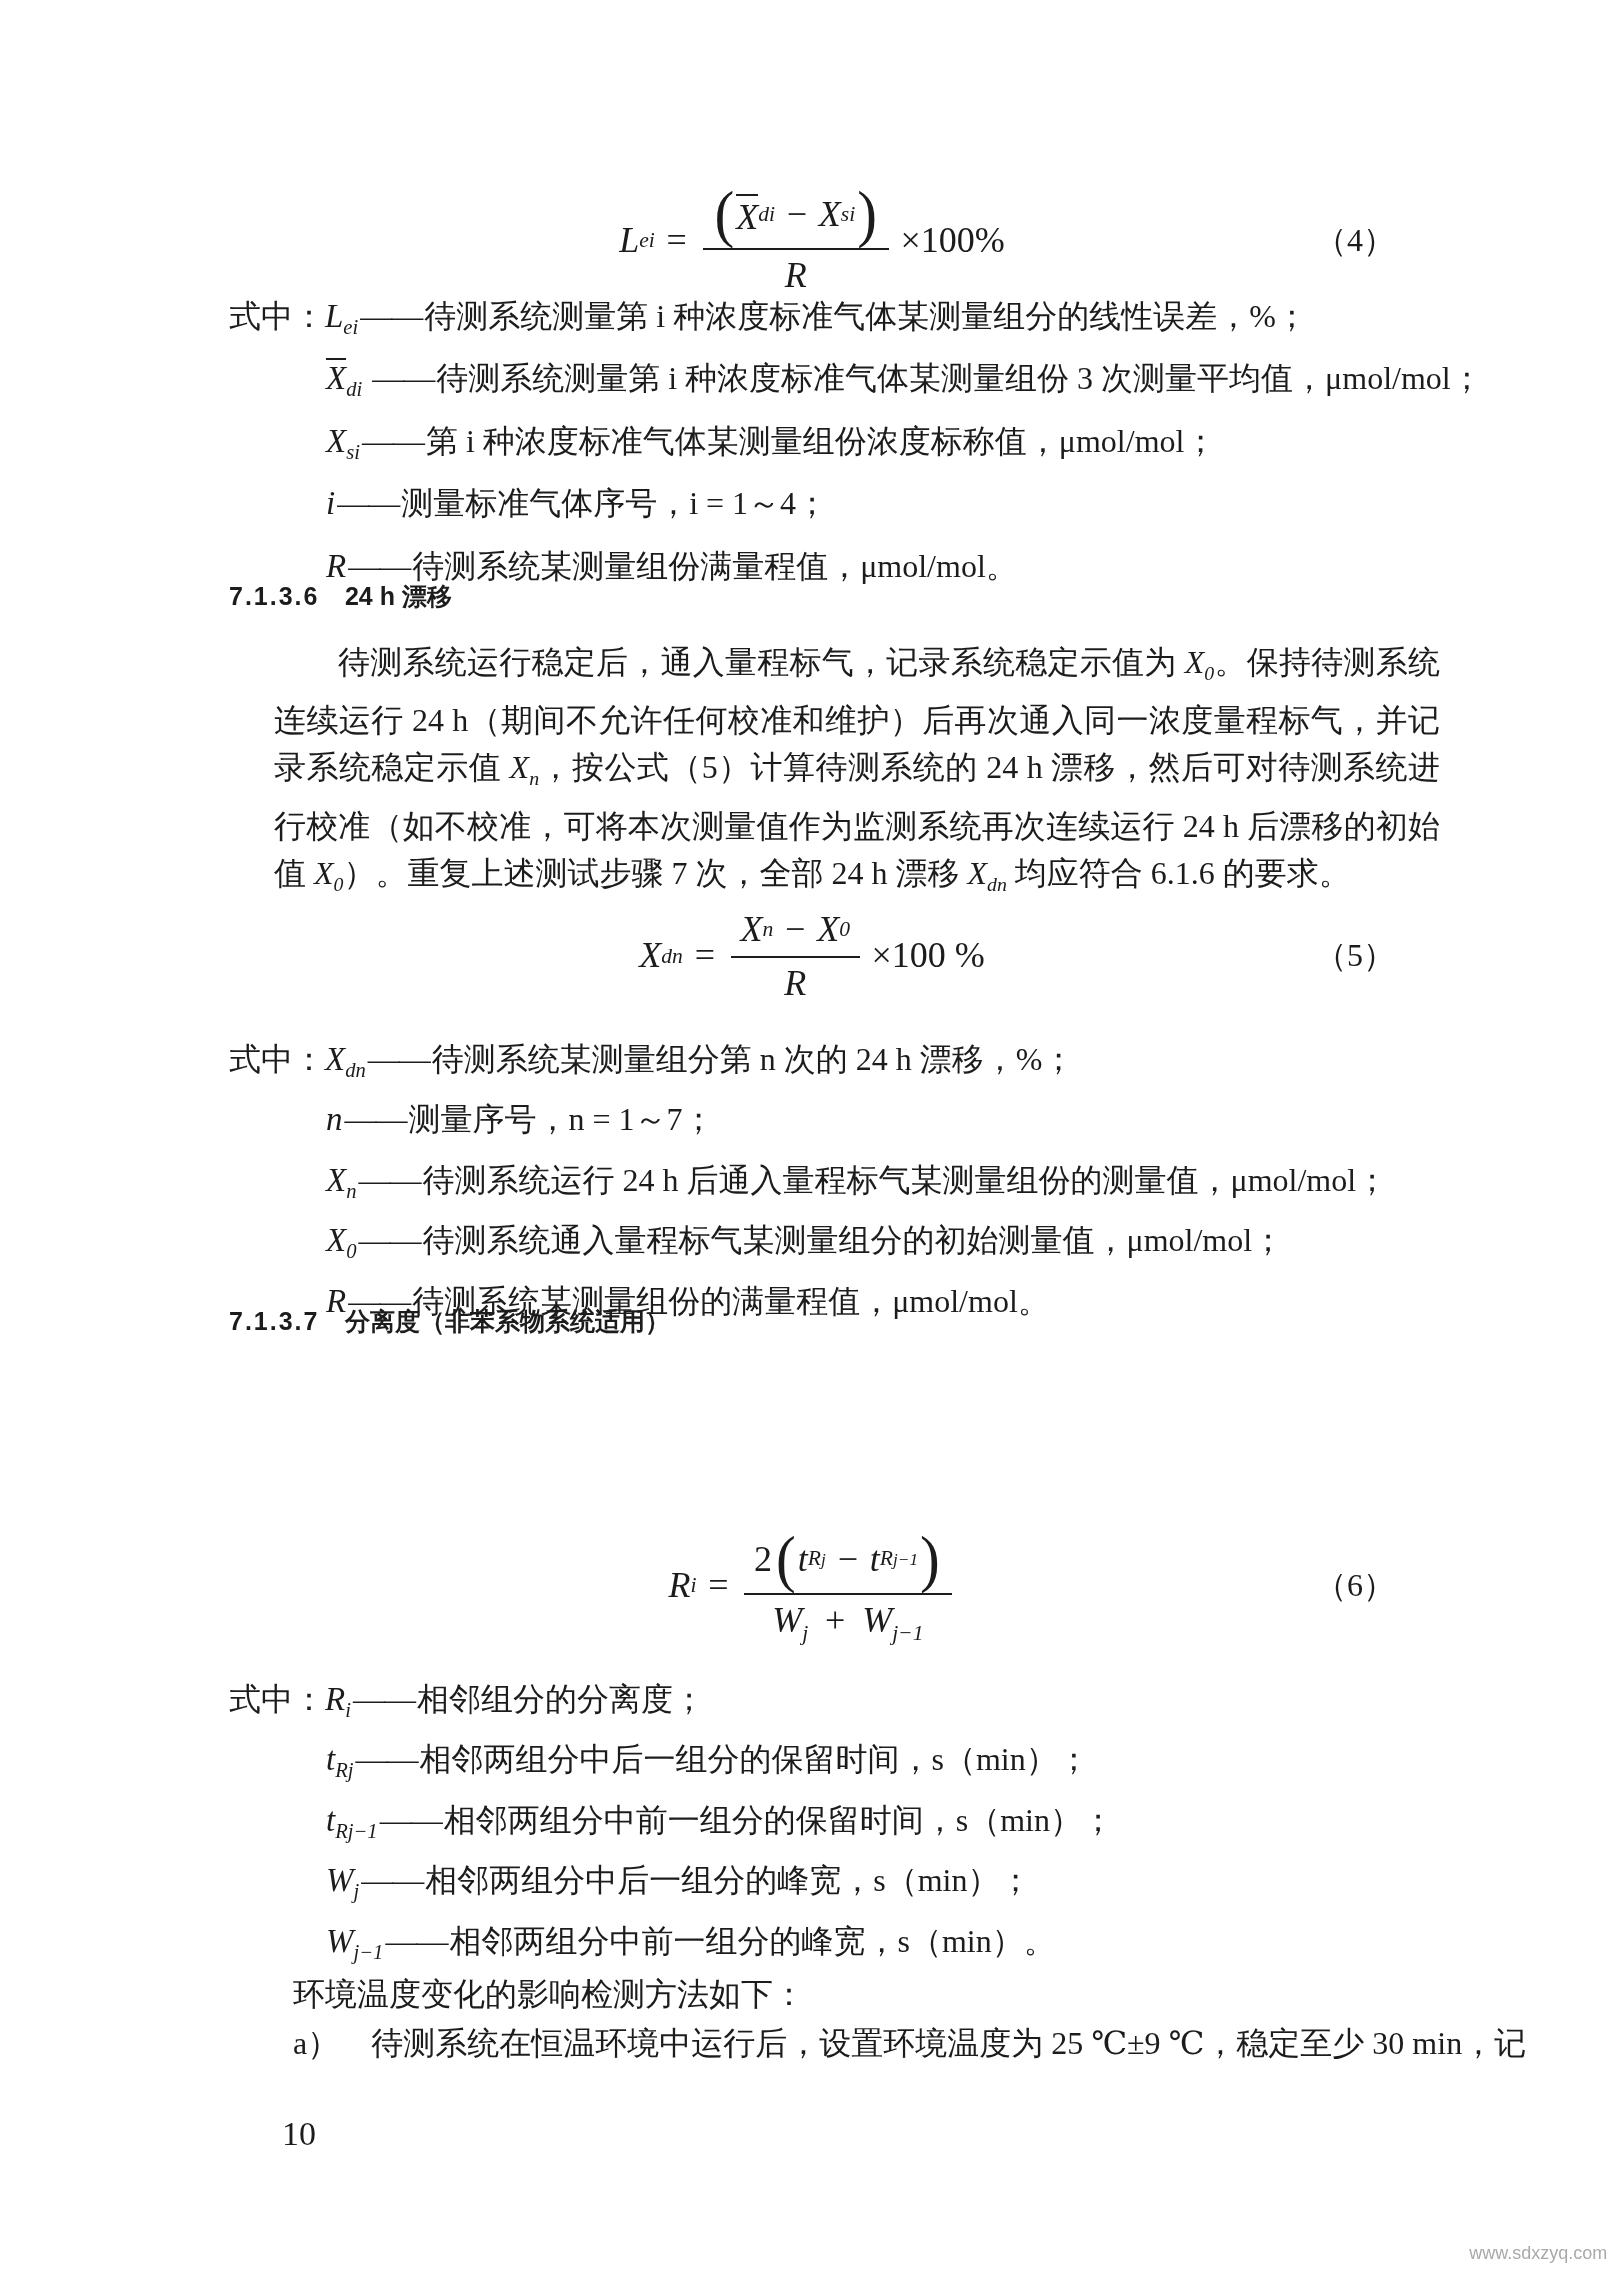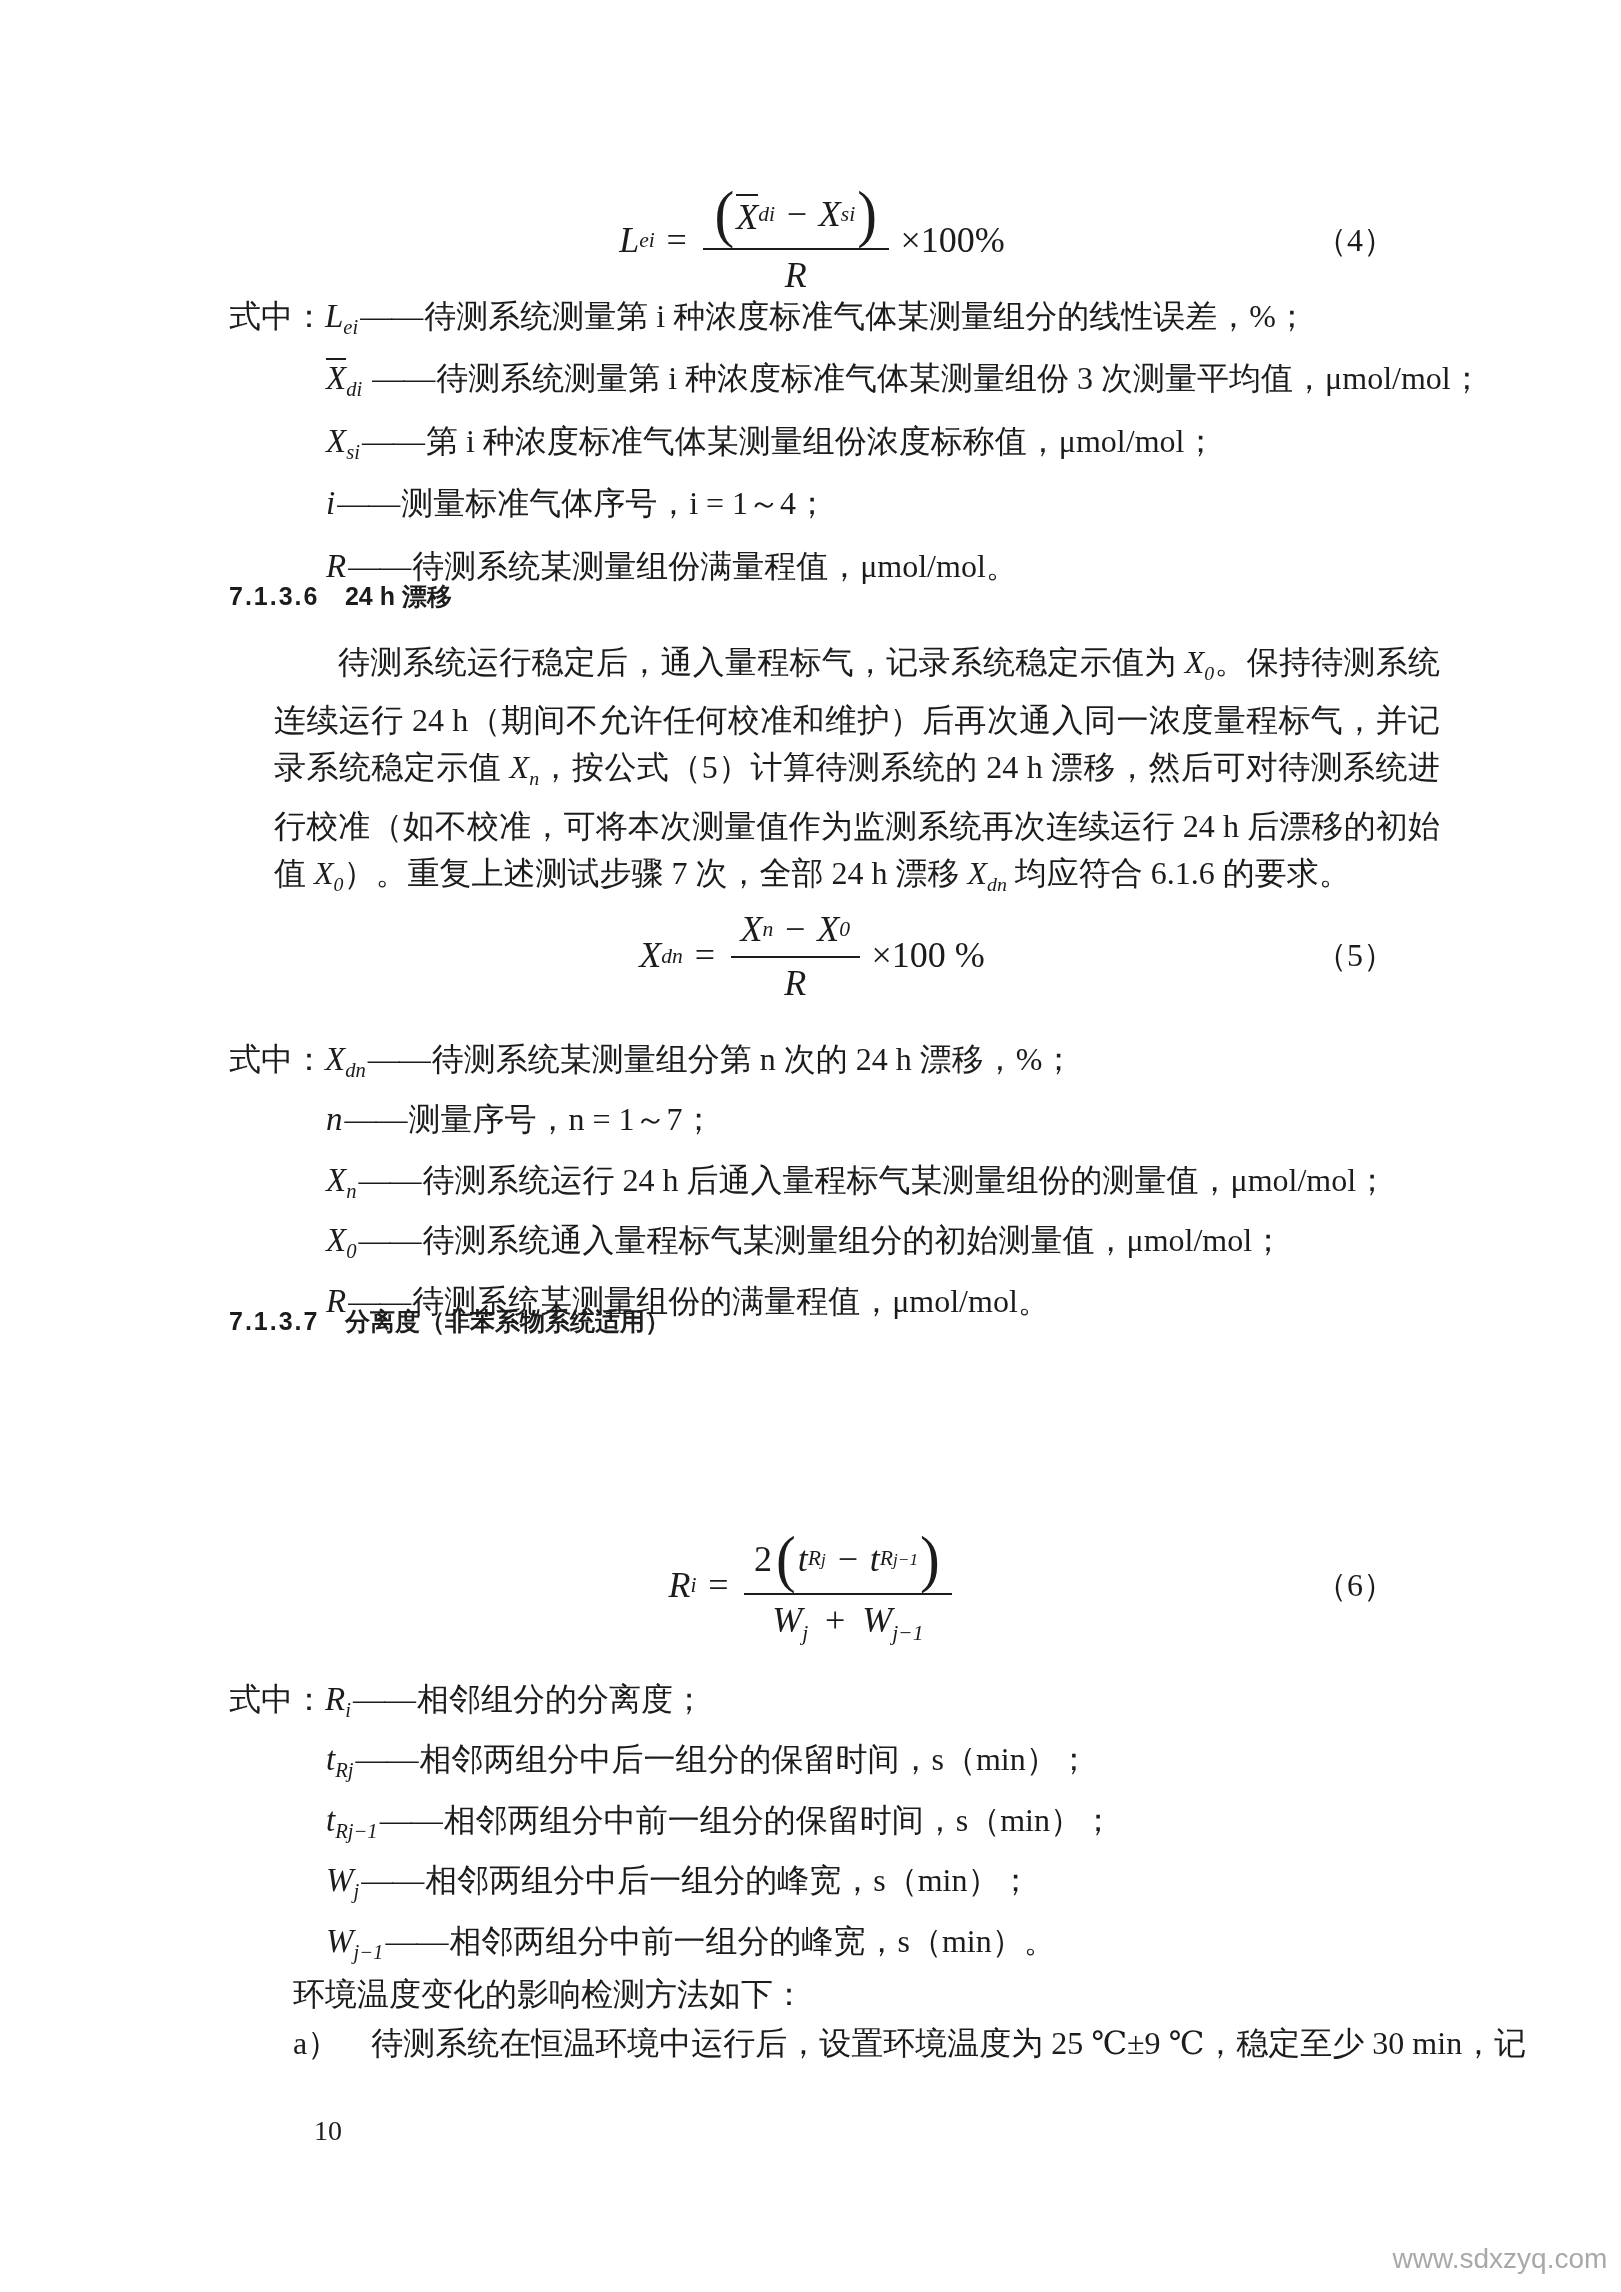--- a/index.html
+++ b/index.html
@@ -36,22 +36,22 @@
   .sym sub{font-size:20.6px;font-style:italic;}
   .dash{letter-spacing:-1px;margin:0 2px;}
   
   .heading{margin:0;font-family:"Liberation Sans","DejaVu Sans",sans-serif;font-weight:bold;font-size:25px;line-height:47px;}
   .heading .hnum{margin-right:25.5px;letter-spacing:2px;}
   .para{margin:0;line-height:47px;text-align:justify;text-indent:2em;}
   .para i{font-style:italic;}
   .para sub{font-size:.62em;font-style:italic;}
   .oneline{white-space:nowrap;}
   
-  .pagenum{position:absolute;left:282px;top:2115px;font-size:28px;margin-left:32px;}
-  .watermark{position:absolute;right:13.7px;top:2243px;font-family:"Liberation Sans","DejaVu Sans",sans-serif;font-size:28px;color:#a9a9a9;}
+  .pagenum{position:absolute;left:282px;top:2115px;font-size:34px;}
+  .watermark{position:absolute;right:13.7px;top:2243px;font-family:"Liberation Sans","DejaVu Sans",sans-serif;font-size:18px;color:#a9a9a9;}
 </style>
 </head>
 <body>
 
 <div class="page">
 
   <div class="blk formula" style="top:162px;height:157px;">
     <span class="feq">
       <i>L</i>
         <sub>ei</sub>

